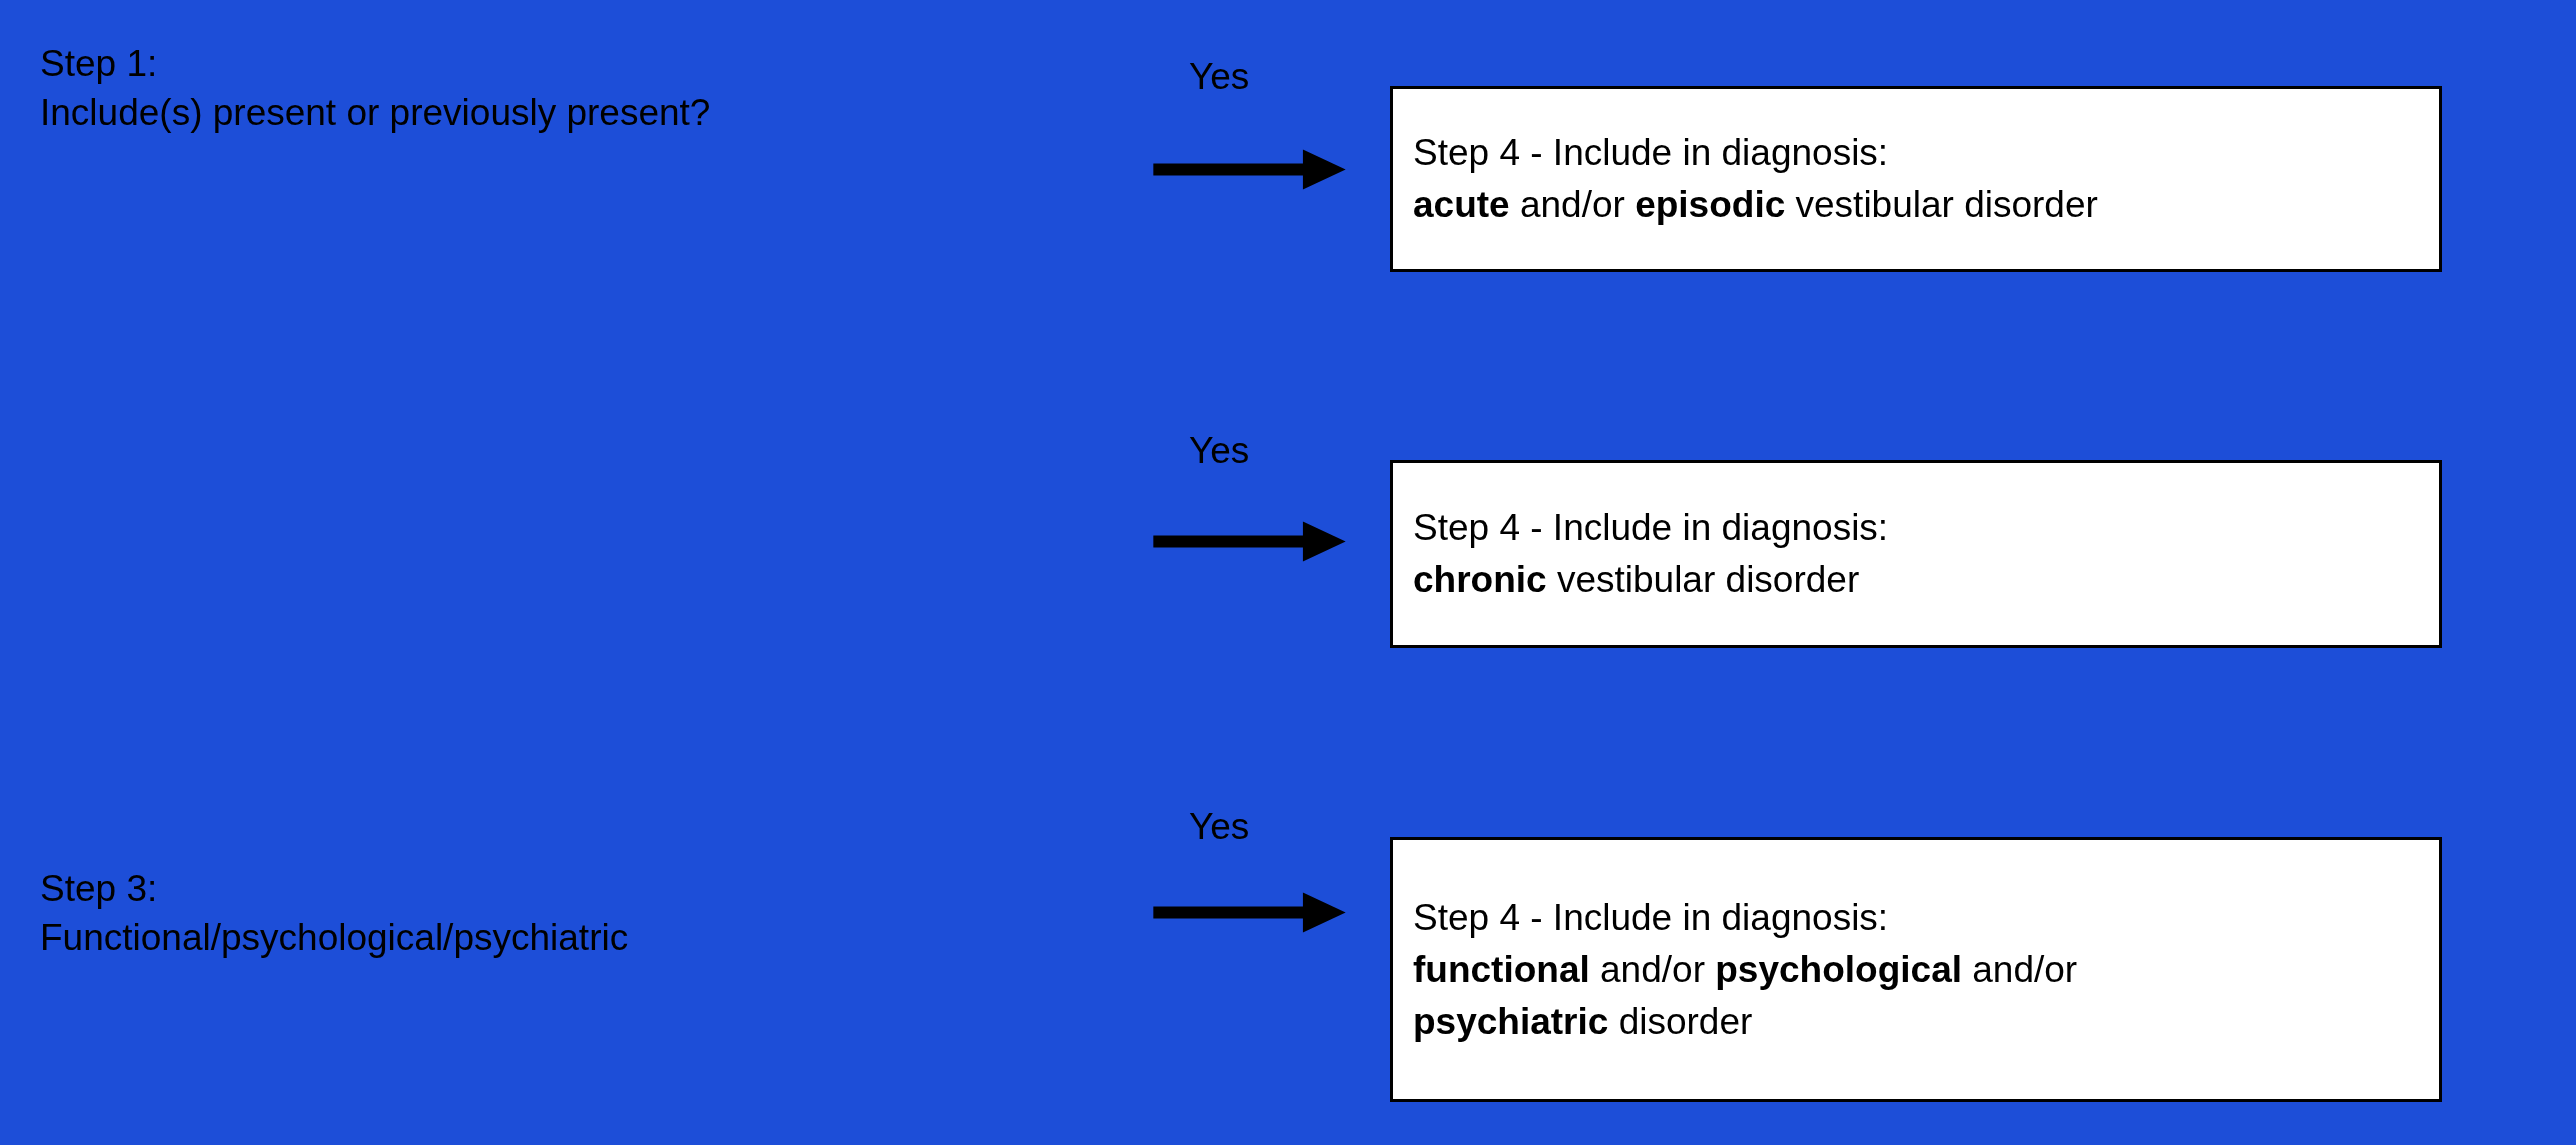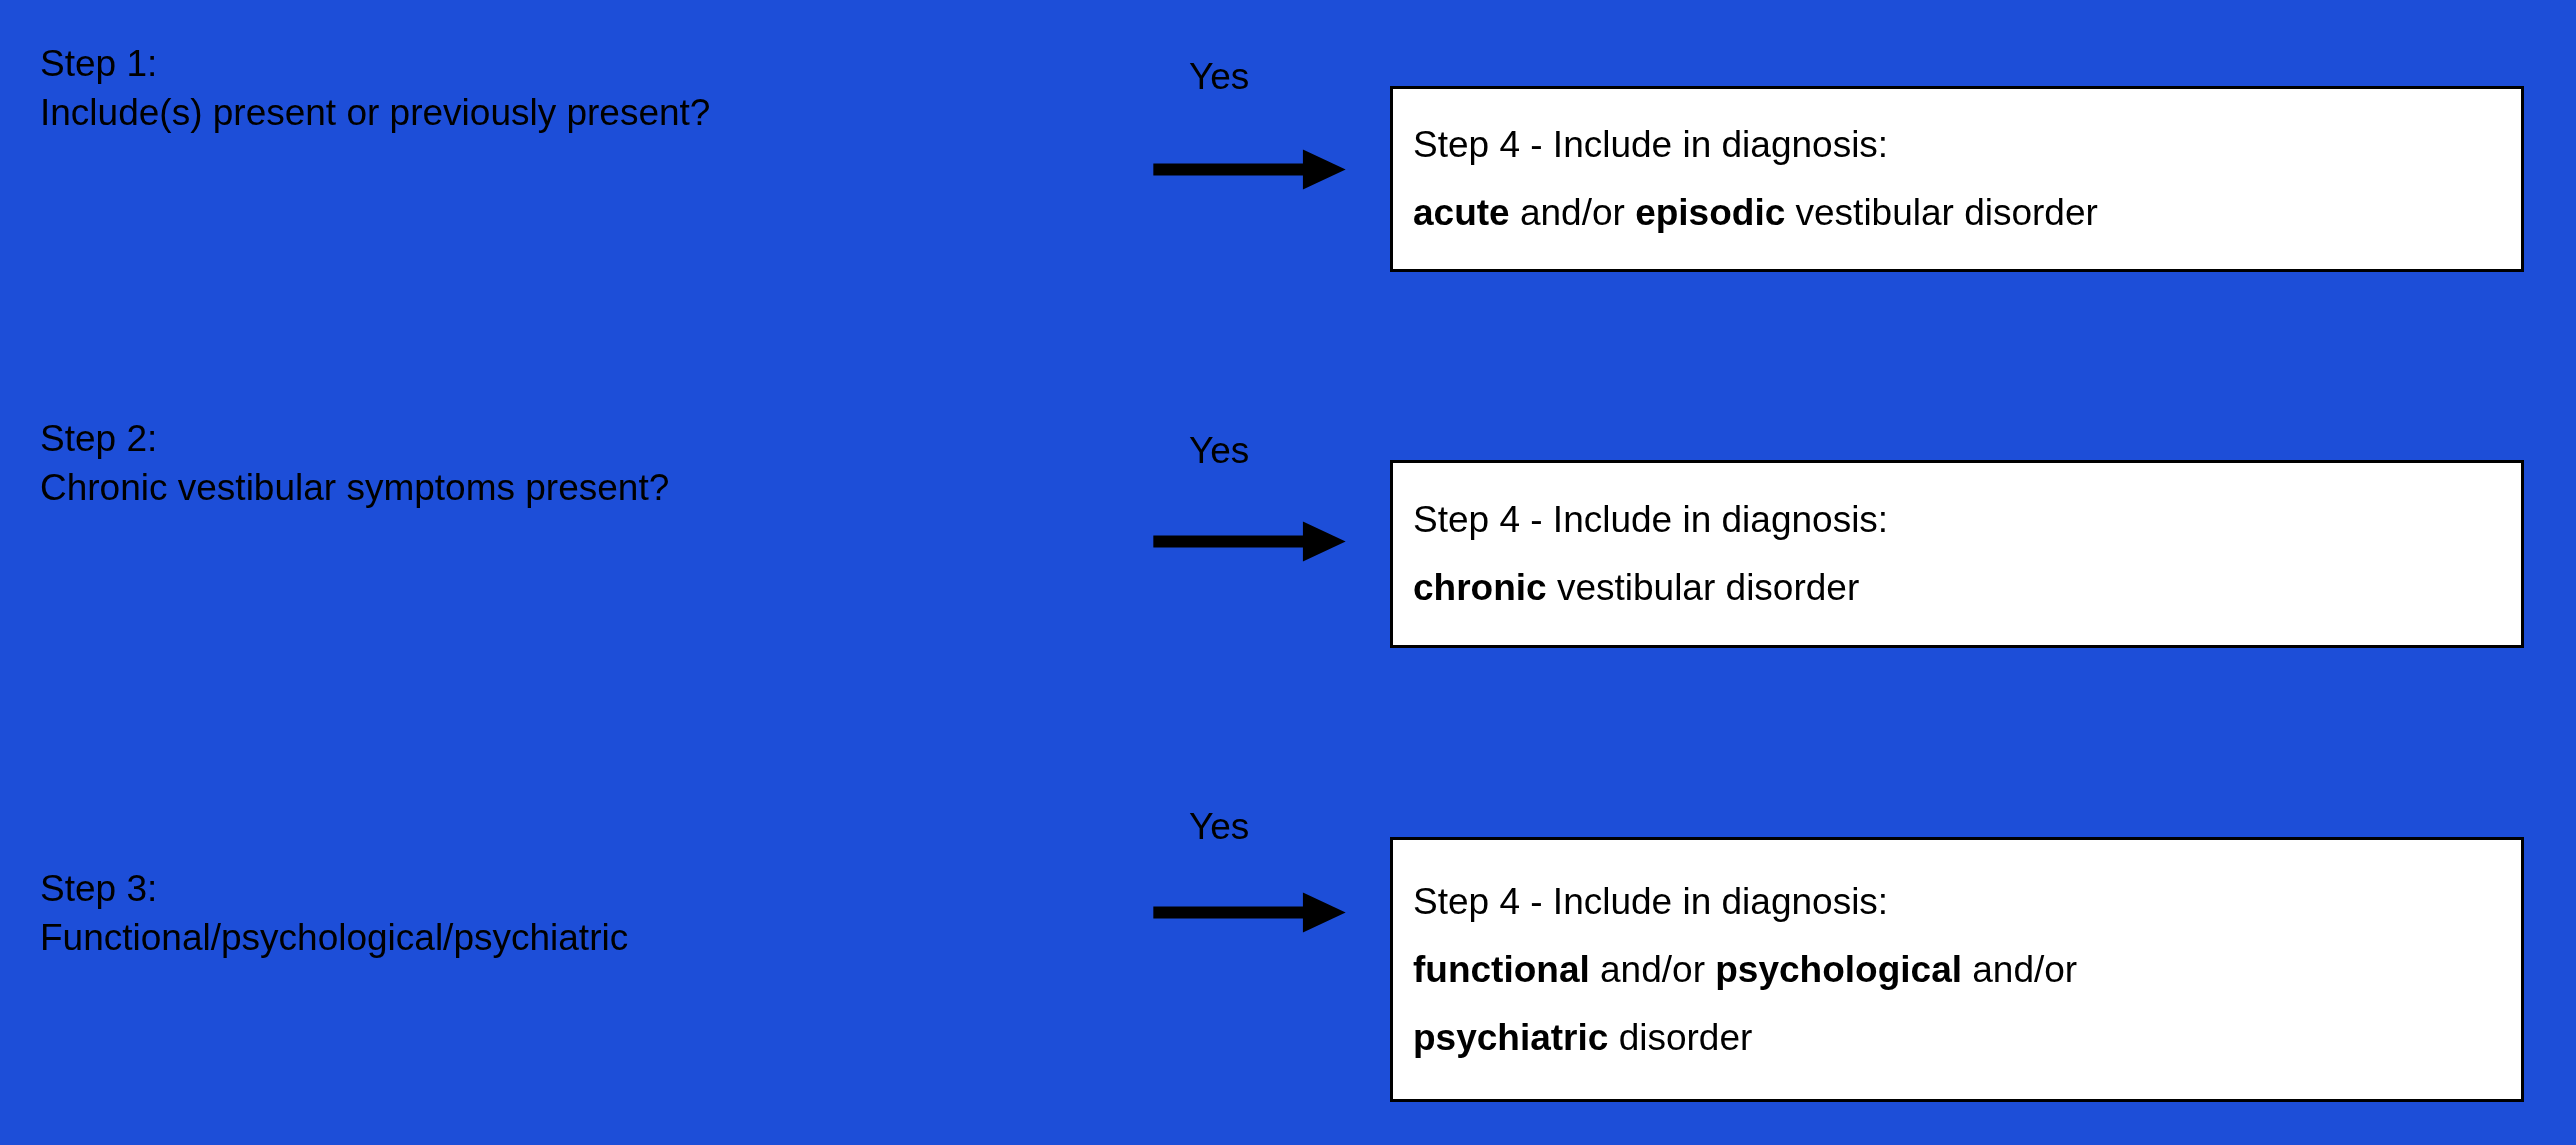--- a/index.html
+++ b/index.html
@@ -52,29 +52,28 @@
   .arrow svg {
     display: block;
     width: 195px;
     height: 43px;
   }
 
   
   .outcome-box {
     position: absolute;
     left: 1390px;
-    width: 1134px;
+    width: 1052px;
     box-sizing: border-box;
     border: 3.3px solid #000000;
     background: #ffffff;
     padding: 0 20px;
     display: flex;
     flex-direction: column;
     justify-content: center;
-    gap: 16px;
   }
   .outcome-box .b-line {
     display: block;
     font-size: 37px;
     line-height: 52px;
     color: #000000;
     white-space: nowrap;
   }
   .outcome-box .b-line b {
     font-weight: bold;
@@ -112,24 +111,20 @@
     <svg viewBox="0 0 292 64" xmlns="http://www.w3.org/2000/svg" aria-hidden="true">
       <path d="M2 23 L226 23 L226 2 L290 32 L226 62 L226 41 L2 41 Z" fill="#000000"></path>
     </svg>
   </div>
 
   <div class="outcome-box" id="box-1">
     <span class="b-line">Step 4 - Include in diagnosis:</span>
     <span class="b-line"><b>acute</b><span> and/or </span><b>episodic</b><span> vestibular disorder</span></span>
   </div>
 
-  <div class="question-block" id="question-2">
-    <span class="q-line">Step 2:</span>
-    <span class="q-line">Chronic vestibular symptoms present?</span>
-  </div>
 
   <div class="yes-label" id="yes-2">Yes</div>
 
   <div class="arrow" id="arrow-2">
     <svg viewBox="0 0 292 64" xmlns="http://www.w3.org/2000/svg" aria-hidden="true">
       <path d="M2 23 L226 23 L226 2 L290 32 L226 62 L226 41 L2 41 Z" fill="#000000"></path>
     </svg>
   </div>
 
   <div class="outcome-box" id="box-2">

